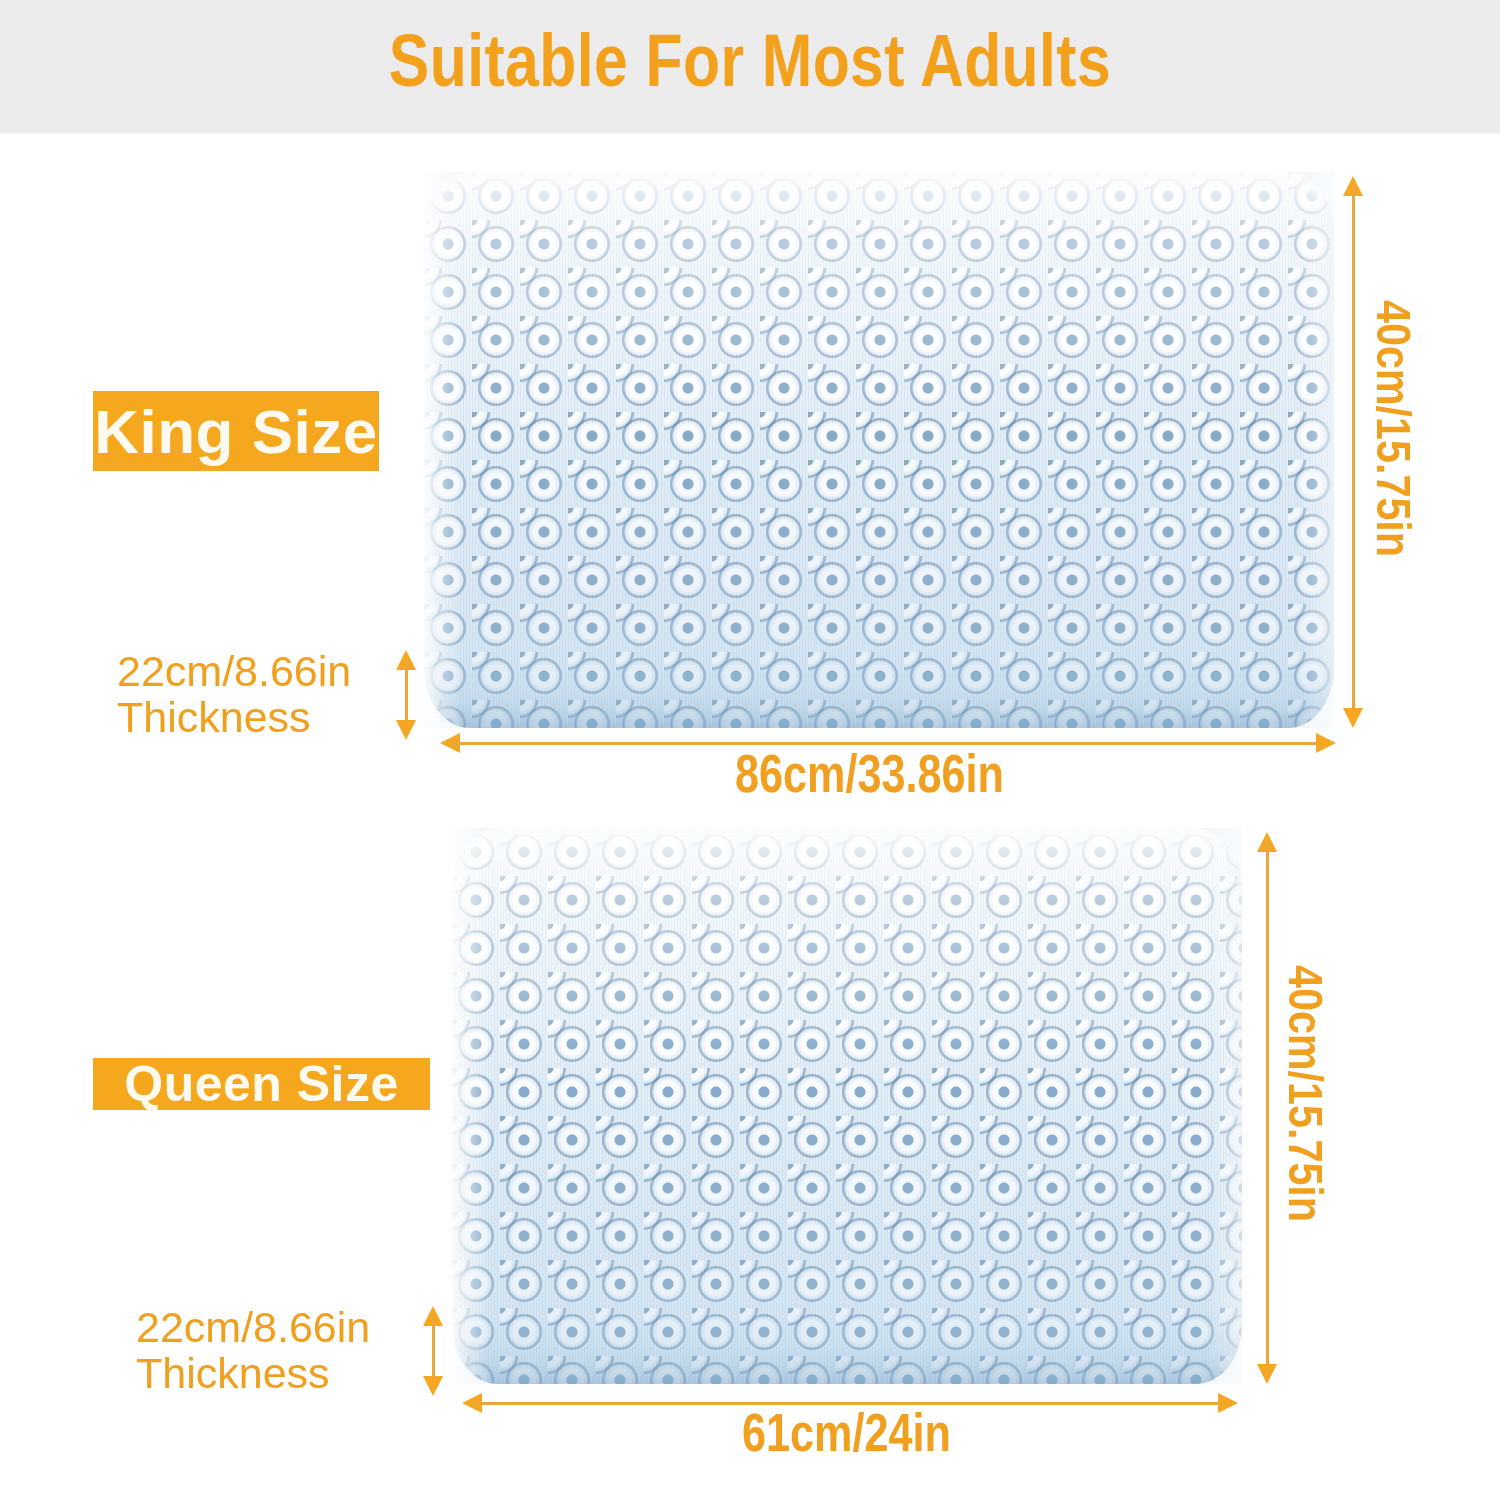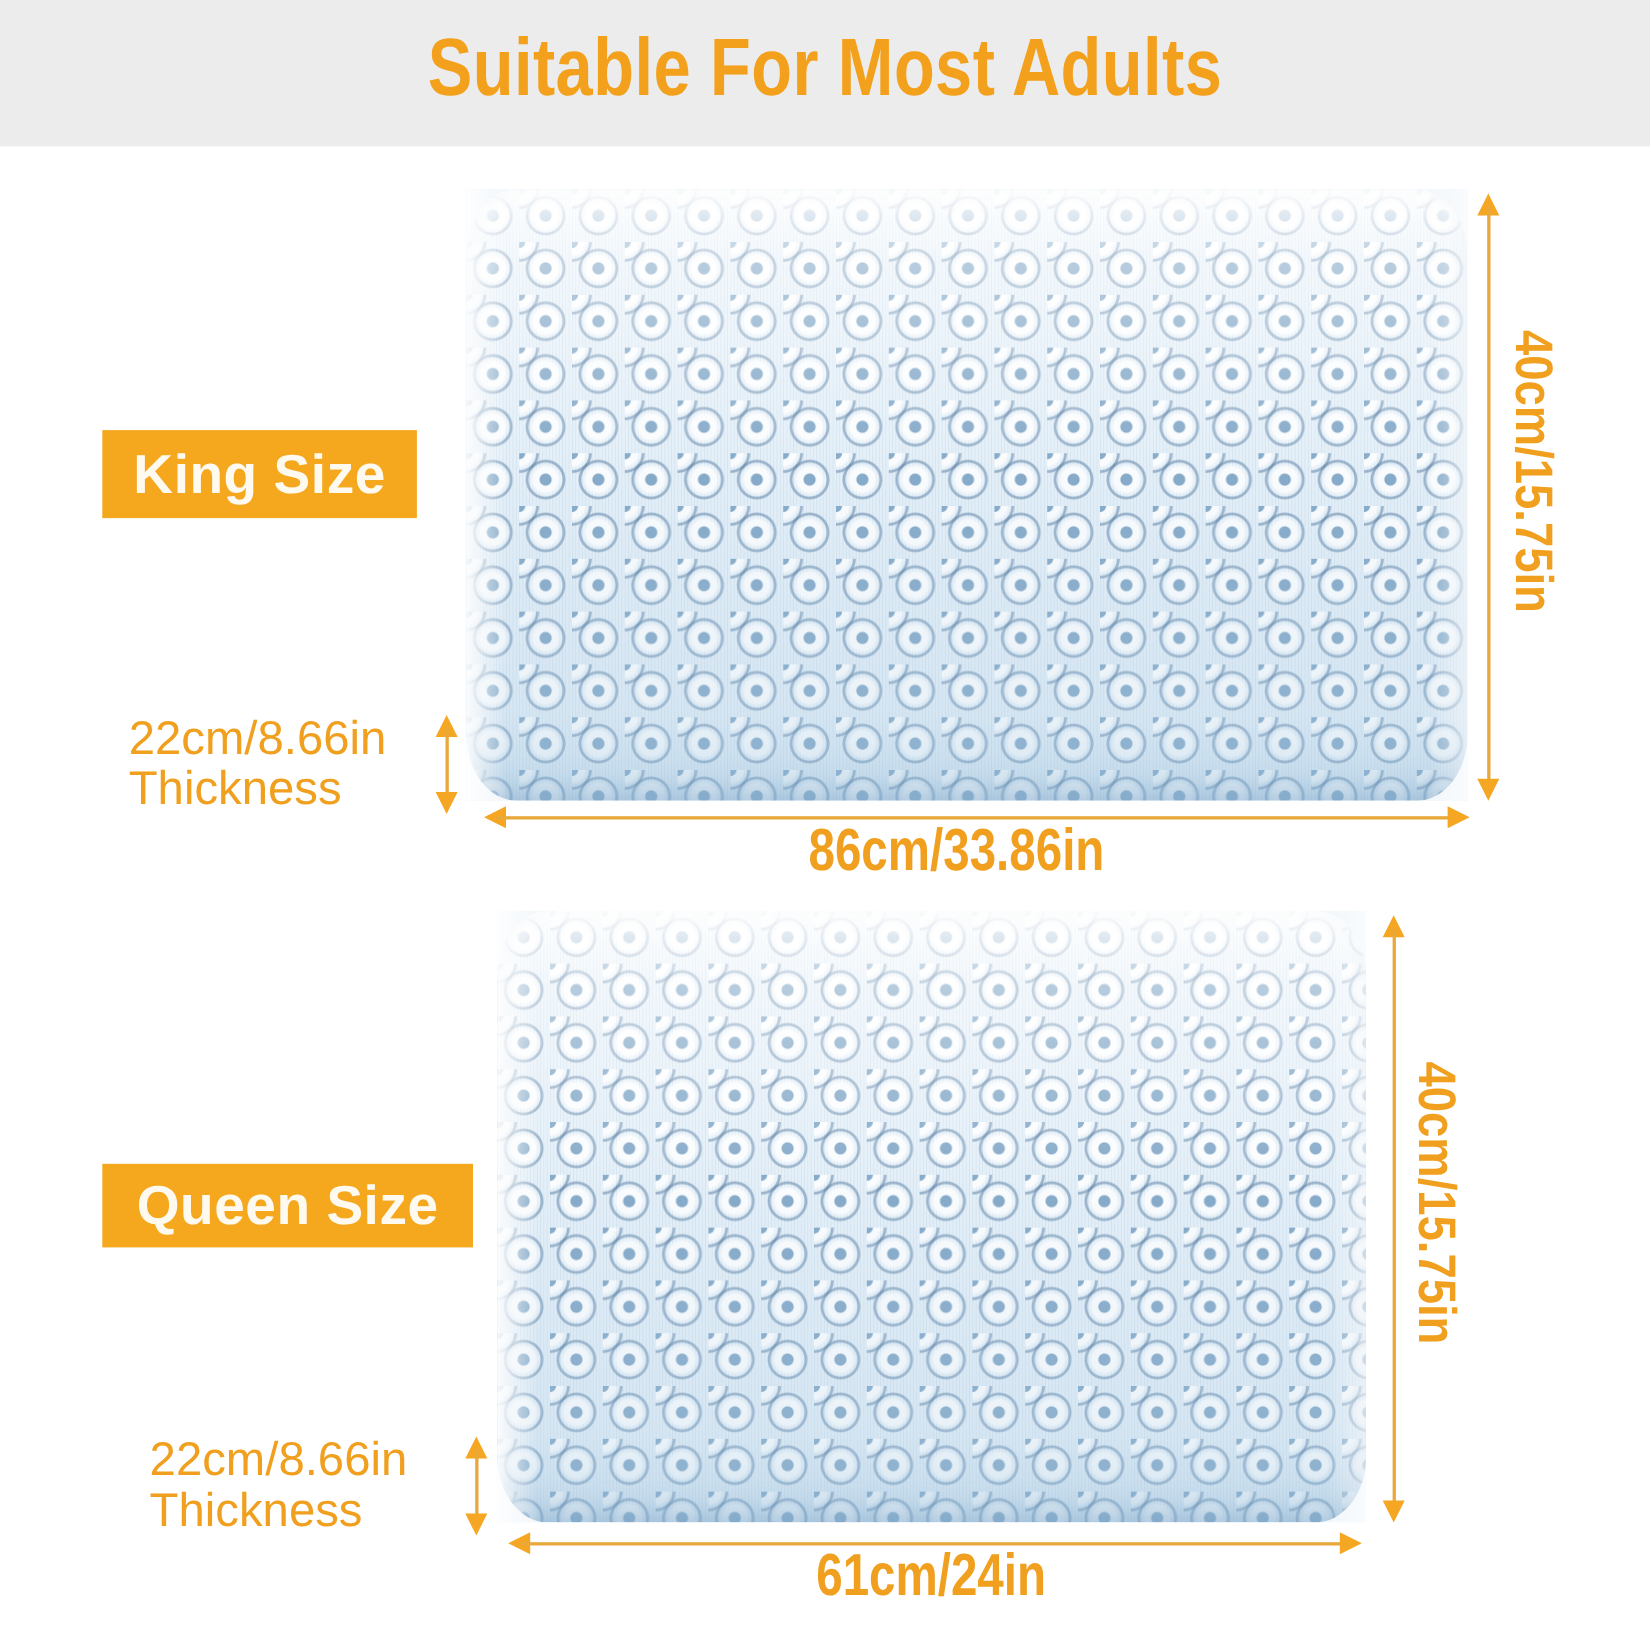--- a/index.html
+++ b/index.html
@@ -51,27 +51,27 @@
     align-items: center;
     justify-content: center;
     box-sizing: border-box;
     letter-spacing: 0.5px;
   }
   #badge-king {
     left: 93px;
     top: 391px;
     width: 286px;
     height: 80px;
-    font-size: 50px;
+    font-size: 62px;
   }
   #badge-queen {
     left: 93px;
     top: 1058px;
     width: 337px;
-    height: 76px;
+    height: 52px;
     font-size: 50px;
   }
 
   
   .pillow {
     position: absolute;
     overflow: hidden;
     background-color: #f2f7fb;
   }
   .pillow-body {

